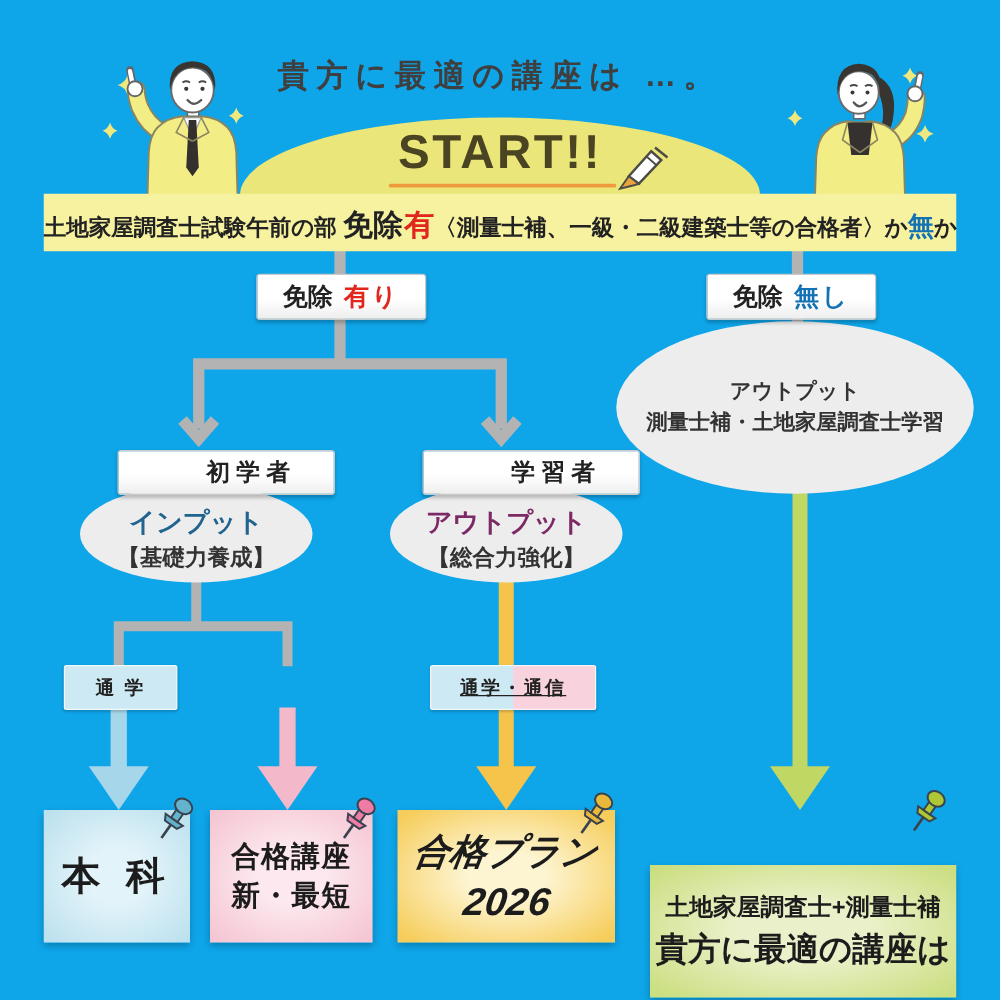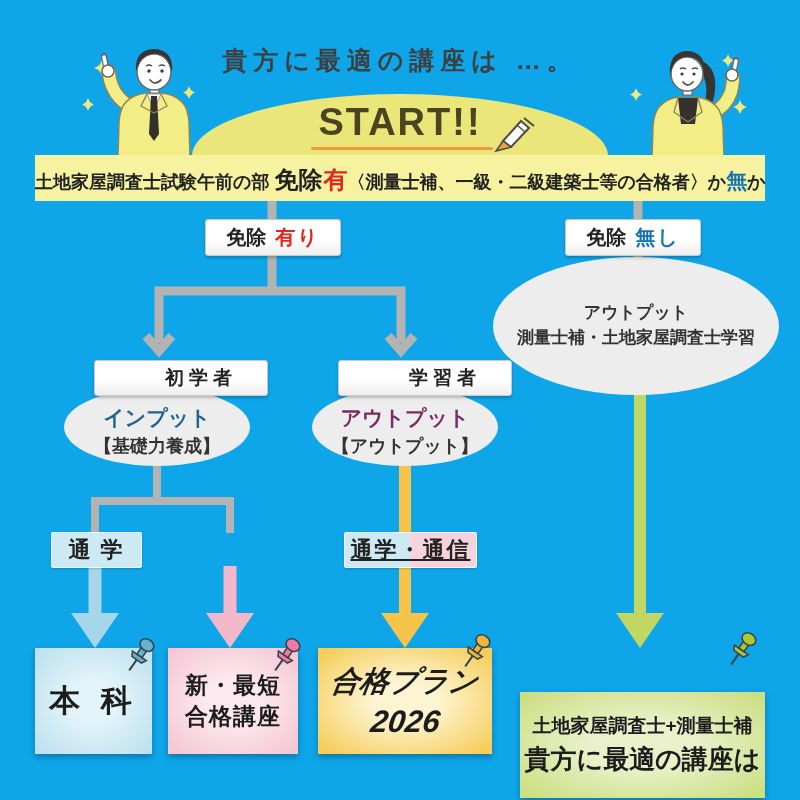--- a/index.html
+++ b/index.html
@@ -74,21 +74,21 @@
   .big-ellipse .l1,.big-ellipse .l2{font-size:17px;color:#333;line-height:1.45;}
   .big-ellipse .l3{font-size:19px;margin-top:4px;color:#333;}
   .big-ellipse .in{color:var(--input-blue);}
   .big-ellipse .out{color:var(--output-purple);}
 
   
   .mbox{
     z-index:3;border-radius:2px;box-shadow:0 1px 2px rgba(0,0,0,.18);
     border:1px solid rgba(255,255,255,.7);
     display:flex;align-items:center;justify-content:center;
-    font-weight:bold;font-size:22px;color:#222;letter-spacing:2px;
+    font-weight:bold;font-size:15px;color:#222;letter-spacing:2px;
   }
   .commute-box{left:51px;top:532px;width:89px;height:34px;background:var(--lightblue);}
   .corres-box{left:186px;top:532px;width:89px;height:34px;background:var(--pink);}
   .both-box{left:344px;top:532px;width:131px;height:34px;
     background:linear-gradient(90deg,var(--lightblue) 50%,var(--pink) 50%);text-decoration:underline;}
 
   
   .card{
     top:648px;height:106px;z-index:3;
     box-shadow:0 3px 6px rgba(0,0,0,.28);
@@ -232,34 +232,34 @@
     <div class="l1">アウトプット</div>
     <div class="l2">測量士補・土地家屋調査士学習</div>
   </div>
 
   <div class="abs gellipse beginner-ellipse">
     <div class="hl-input">インプット</div>
     <div class="sub-note">【基礎力養成】</div>
   </div>
   <div class="abs gellipse advanced-ellipse">
     <div class="hl-output">アウトプット</div>
-    <div class="sub-note">【アウトプット】</div>
+    <div class="sub-note">【総合力強化】</div>
   </div>
   <div class="abs wbox level-box beginner-box">初学者</div>
   <div class="abs wbox level-box advanced-box">学習者</div>
 
   <div class="abs mbox commute-box">通 学</div>
   <div class="abs mbox both-box">通学・通信</div>
 
   <div class="abs card card-honka">
     <div>本 科</div>
   </div>
   <div class="abs card card-saitan">
+    <div>合格講座</div>
     <div>新・最短</div>
-    <div>合格講座</div>
   </div>
   <div class="abs card card-plan">
     <div class="pl1">合格プラン</div>
     <div class="pl2">2026</div>
   </div>
   <div class="abs card card-fullpack">
     <div class="fl1">土地家屋調査士+測量士補</div>
     <div class="fl2">貴方に最適の講座は</div>
   </div>
 

